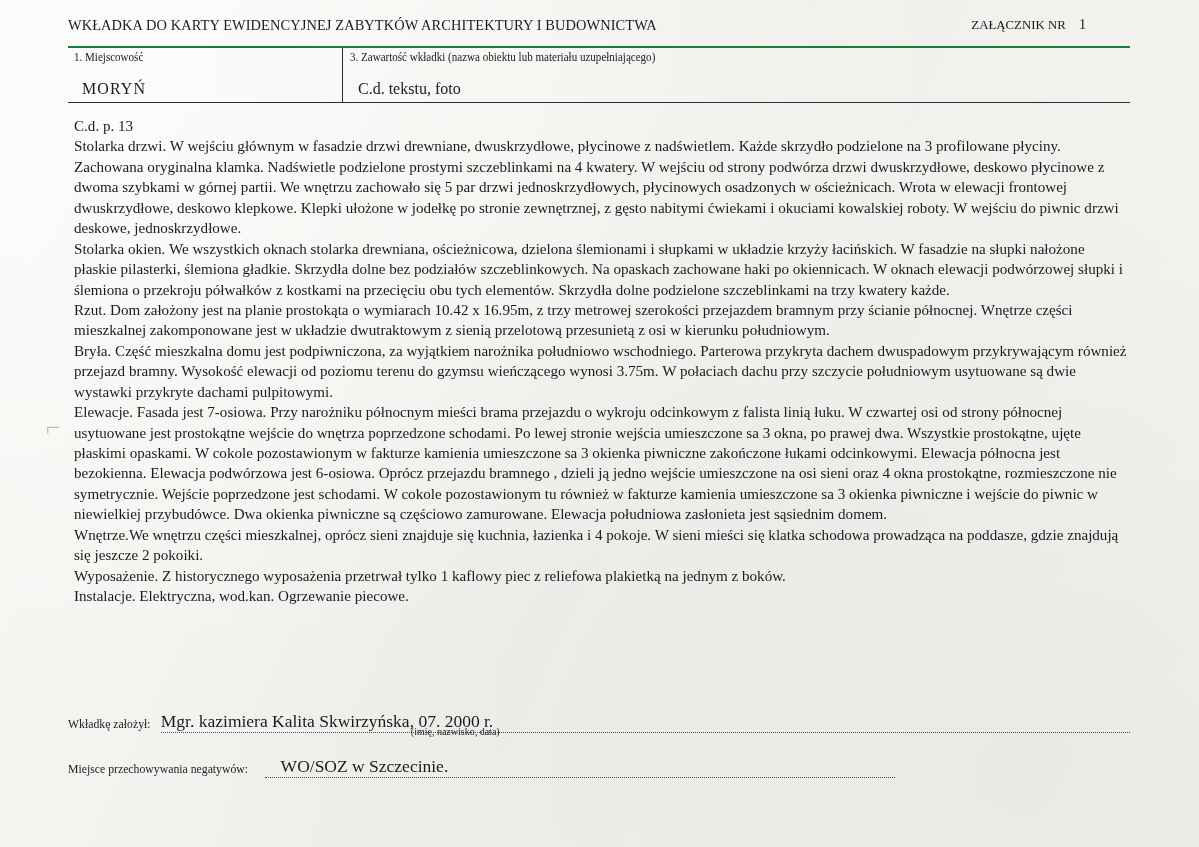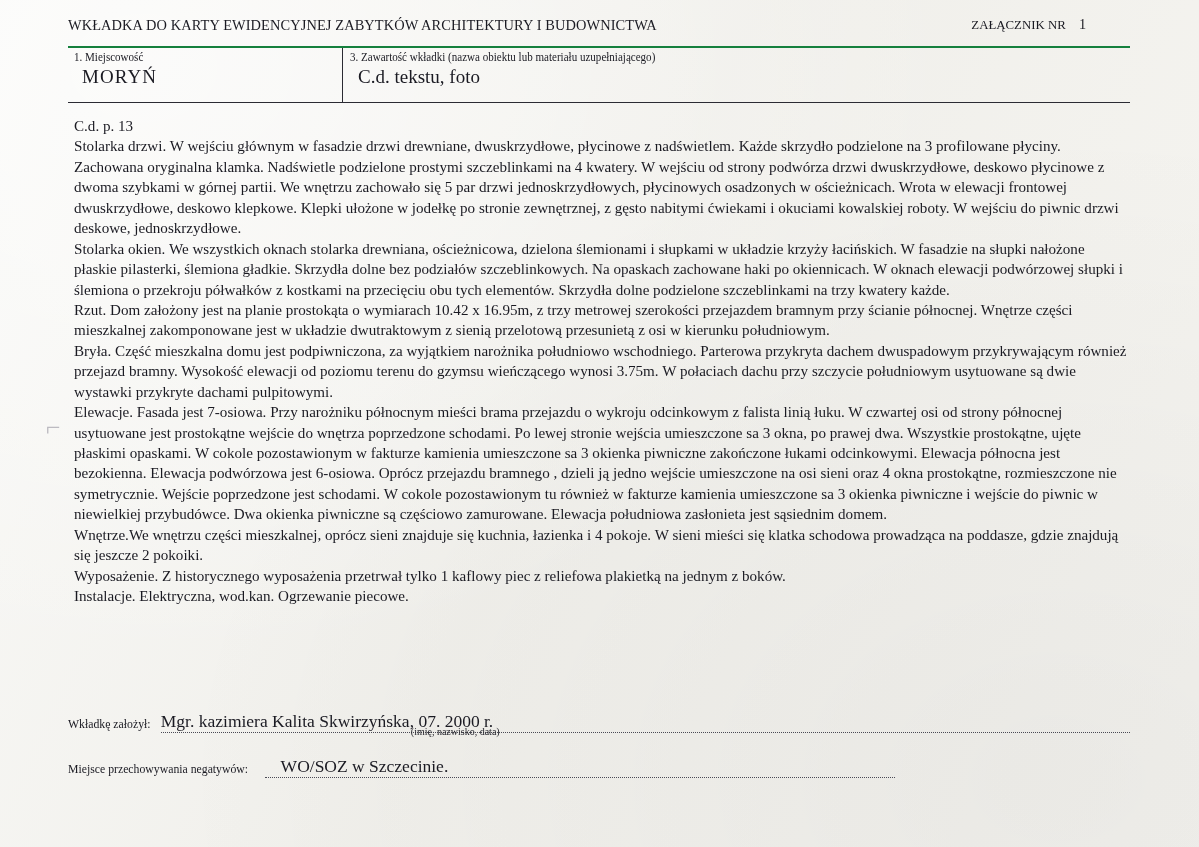--- a/index.html
+++ b/index.html
@@ -83,23 +83,23 @@
   .idcell.c2 { width: 292px; }
   .idcell.c3 { flex: 1; padding-left: 7px; }
   .idlabel {
     font-size: 11.5px;
     line-height: 1.15;
     transform: scaleX(0.96);
     transform-origin: left top;
     white-space: nowrap;
   }
   .idvalue {
-    font-size: 19px;
+    font-size: 16px;
     line-height: 1.25;
-    margin-top: 1px;
+    margin-top: 15px;
     padding-left: 8px;
     white-space: nowrap;
   }
   .idvalue.wide { letter-spacing: 1.1px; }
 
   
   .body {
     margin-top: 13px;
     padding-left: 6px;
     font-size: 15.1px;

